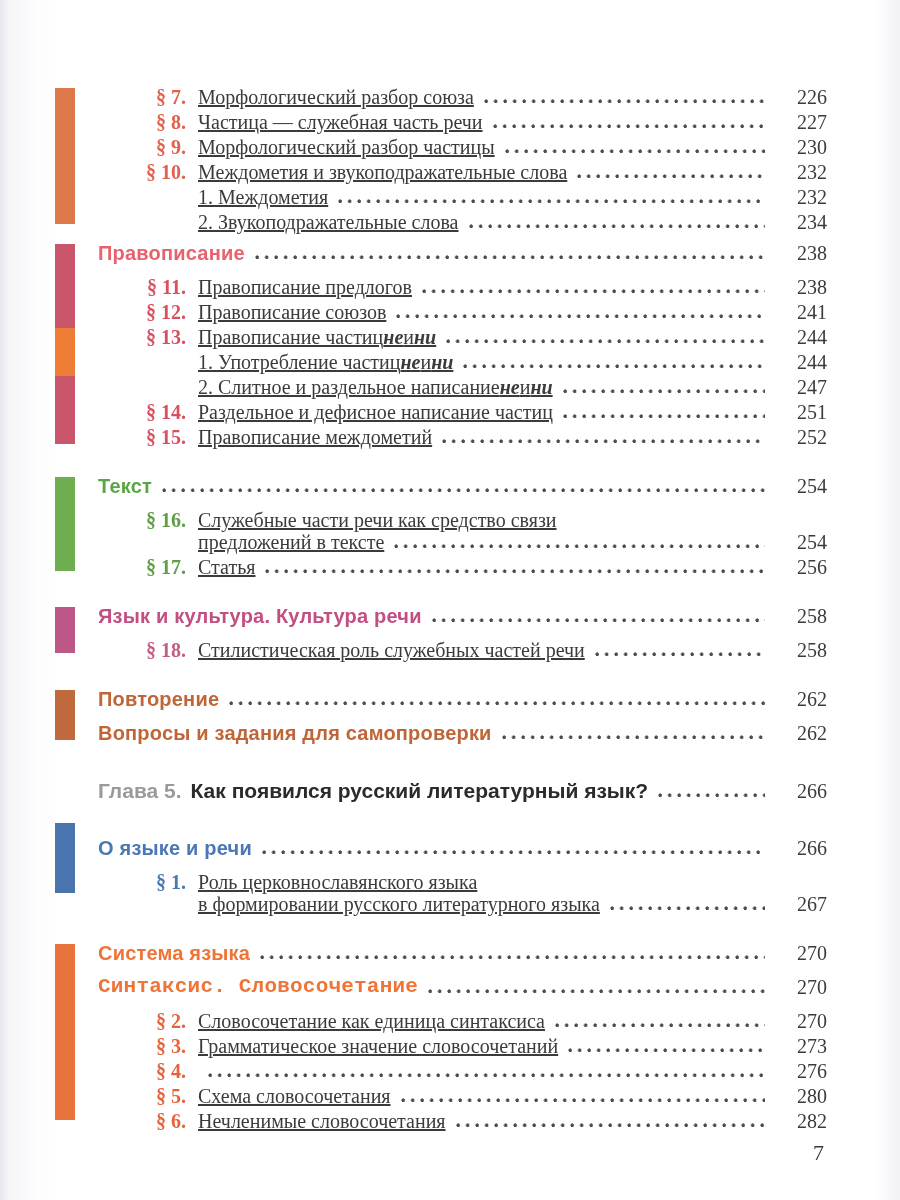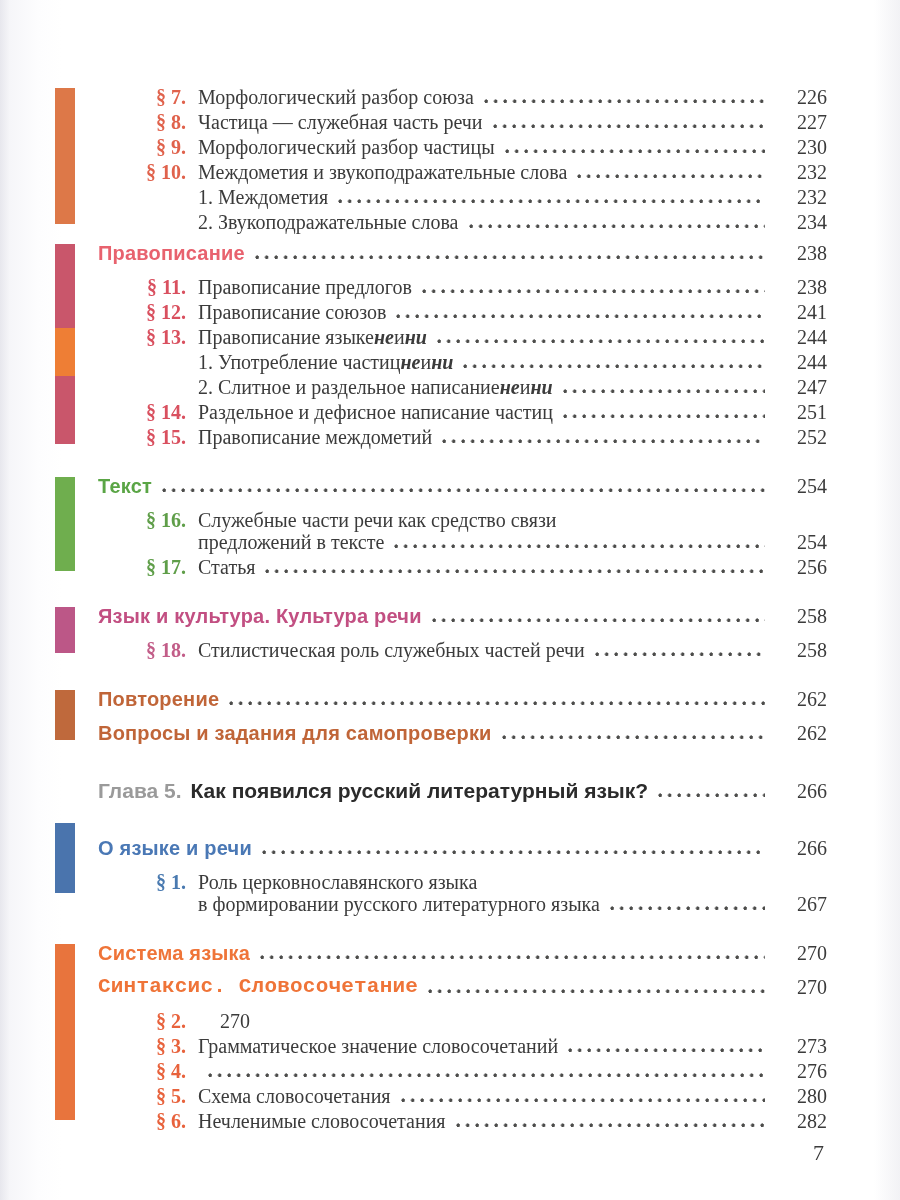--- a/index.html
+++ b/index.html
@@ -29,21 +29,21 @@
   .bar-language-speech { height: 70px; }
   .bar-language-system { height: 176px; }
   .entries { flex: 1; margin-left: 23px; min-width: 0; }
 
   .row { display: flex; align-items: baseline; margin-bottom: 3px; font-size: 20px; line-height: 22px; }
   .row.header, .row.header_serif { margin-bottom: 12px; margin-top: 0; }
   .htext { font-family: "Liberation Sans", sans-serif; font-weight: bold; font-size: 20px; letter-spacing: 0.2px; }
   .row.header_serif .htext { font-family: Liberation Mono, monospace; font-size: 21px; }
 
   .slabel { flex: 0 0 100px; box-sizing: border-box; text-align: right; padding-right: 12px; font-weight: bold; }
-  .lines { flex: 1; min-width: 0; }
+  .lines { flex: 1; min-width: 0; text-decoration: underline; }
   .line { display: flex; align-items: baseline; }
   .emph { font-style: italic; font-weight: bold; }
 
   .leader {
     flex: 1; min-width: 24px; align-self: flex-end;
     height: 5px; margin: 0 10px 4px 10px;
     background-image: radial-gradient(circle at 2.2px 2.2px, #4c4c4a 1.6px, transparent 2px);
     background-size: 9.5px 5px;
     background-repeat: repeat-x;
     background-position: left bottom;
@@ -154,21 +154,21 @@
                 <span class="plain">Правописание союзов</span>
                 <span class="leader"></span>
               </div>
             </div>
             <span class="pnum">241</span>
           </div>
           <div class="row item">
             <span class="slabel" style="color: rgb(217, 80, 95);">§ 13.</span>
             <div class="lines">
               <div class="line">
-                <span class="plain">Правописание языке </span>
+                <span class="plain">Правописание частиц </span>
                 <span class="emph">не</span>
                 <span class="plain"> и </span>
                 <span class="emph">ни</span>
                 <span class="leader"></span>
               </div>
             </div>
             <span class="pnum">244</span>
           </div>
           <div class="row sub">
             <span class="slabel"></span>
@@ -338,20 +338,26 @@
             <span class="leader"></span>
             <span class="pnum">270</span>
           </div>
           <div class="row header_serif">
             <span class="htext" style="color: rgb(239, 116, 56);">Синтаксис. Словосочетание</span>
             <span class="leader"></span>
             <span class="pnum">270</span>
           </div>
           <div class="row item">
             <span class="slabel" style="color: rgb(232, 98, 60);">§ 2.</span>
+            <div class="lines">
+              <div class="line">
+                <span class="plain">Словосочетание как единица синтаксиса</span>
+                <span class="leader"></span>
+              </div>
+            </div>
             <span class="pnum">270</span>
           </div>
           <div class="row item">
             <span class="slabel" style="color: rgb(232, 98, 60);">§ 3.</span>
             <div class="lines">
               <div class="line">
                 <span class="plain">Грамматическое значение словосочетаний</span>
                 <span class="leader"></span>
               </div>
             </div>

